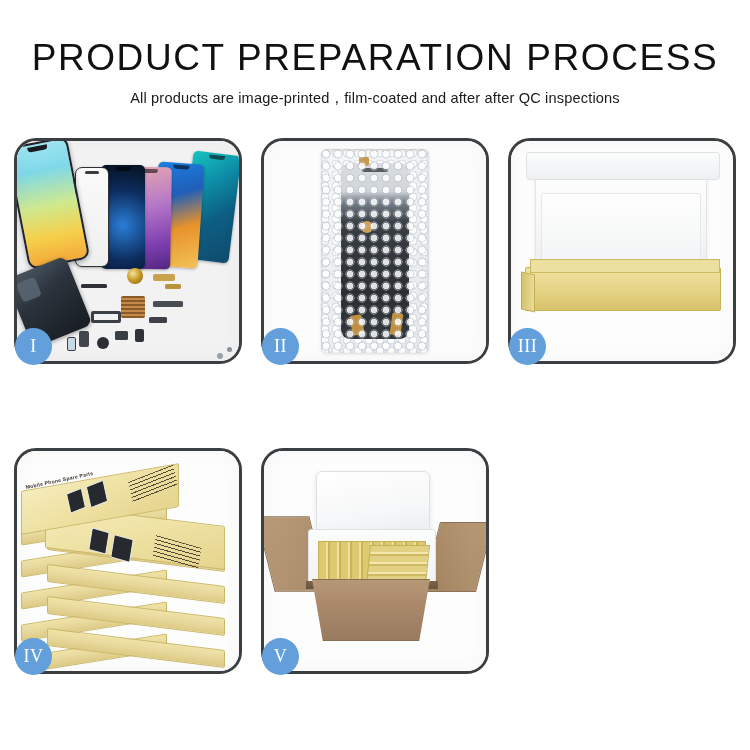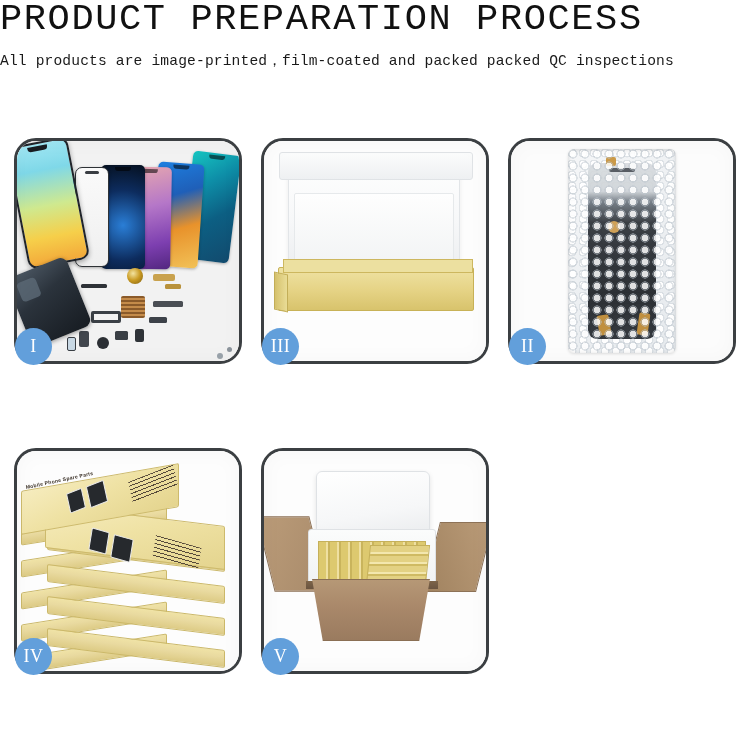--- a/index.html
+++ b/index.html
@@ -11,21 +11,21 @@
     font-family: "Liberation Sans", sans-serif;
     overflow: hidden;
   }
   .page {
     position: relative;
     width: 750px; height: 750px;
     background: #ffffff;
   }
 
   
-  .header { text-align: left; font-family: Liberation Mono, monospace; }
+  .header { padding-top: 38px; text-align: center; }
   .title {
     font-size: 37px;
     letter-spacing: 1.6px;
     font-weight: 400;
     color: #111111;
     line-height: 1.08;
     white-space: nowrap;
   }
   .subtitle {
     margin-top: 11px;
@@ -401,21 +401,21 @@
 
   .shadow-soft { position:absolute; inset:0; box-shadow: inset 0 0 22px rgba(0,0,0,.03); pointer-events:none; }
 </style>
 </head>
 <body>
 
 <div class="page">
 
   <div class="header">
     <div class="title">PRODUCT PREPARATION PROCESS</div>
-    <div class="subtitle">All products are image-printed，film-coated and packed packed QC inspections</div>
+    <div class="subtitle">All products are image-printed，film-coated and after after QC inspections</div>
   </div>
 
   <div class="grid">
 
     <div class="panel">
       <div class="panel-inner p1">
         <div class="scr film"></div>
 
         <div class="scr ph-e">
             <span class="notch"></span>
@@ -452,44 +452,44 @@
         <div class="tweez"></div>
 
         <div class="part screws"></div>
         <div class="part screws2"></div>
         <div class="shadow-soft"></div>
       </div>
       <div class="badge">I</div>
     </div>
 
     <div class="panel">
-      <div class="panel-inner p3">
-        <div class="foamlid"></div>
-        <div class="foamfront"></div>
-        <div class="bubble-fill"></div>
-        <div class="boxbase"></div>
-        <div class="boxleftflap"></div>
-        <div class="shadow-soft"></div>
-      </div>
-      <div class="badge">III</div>
-    </div>
-
-    <div class="panel">
       <div class="panel-inner p2">
         <div class="bubblebag">
           <div class="inner-part"></div>
           <div class="tapebit t1"></div>
           <div class="tapebit t2"></div>
           <div class="tapebit t3"></div>
           <div class="tapebit t4"></div>
           <div class="bub-overlay"></div>
         </div>
         <div class="shadow-soft"></div>
       </div>
       <div class="badge">II</div>
+    </div>
+
+    <div class="panel">
+      <div class="panel-inner p3">
+        <div class="foamlid"></div>
+        <div class="foamfront"></div>
+        <div class="bubble-fill"></div>
+        <div class="boxbase"></div>
+        <div class="boxleftflap"></div>
+        <div class="shadow-soft"></div>
+      </div>
+      <div class="badge">III</div>
     </div>
 
     <div class="panel">
       <div class="panel-inner p4">
         <div class="stackwrap">
           <div class="sbox lcol5"></div>
           <div class="sbox lcol4"></div>
           <div class="sbox lcol3"></div>
           <div class="sbox lcol2"></div>
           <div class="sbox lcol1"></div>

